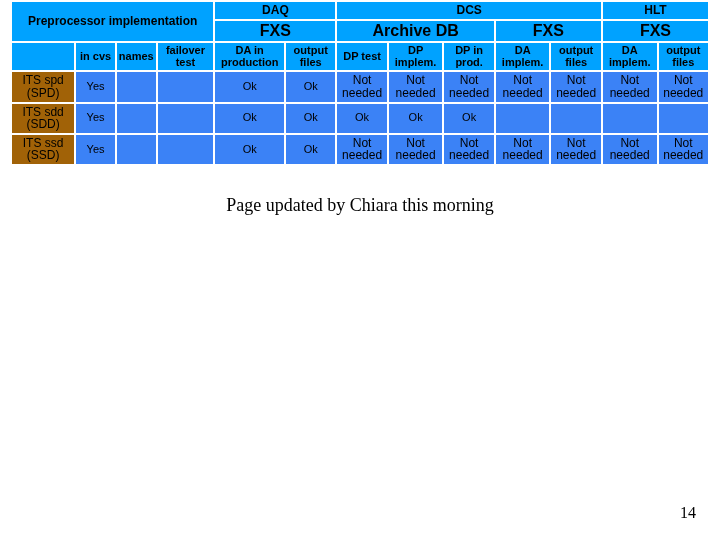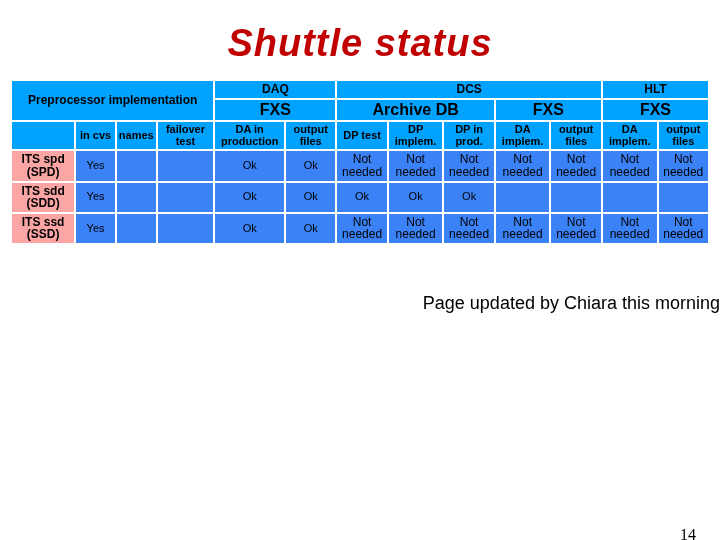--- a/index.html
+++ b/index.html
@@ -3,32 +3,31 @@
 <meta charset="utf-8">
 <style>
   html,body{margin:0;padding:0;width:720px;height:540px;background:#fff;font-family:Arial,Helvetica,sans-serif;color:#000}
   .slide{position:relative;width:720px;height:540px}
   .title{text-align:center;font-size:38px;font-weight:700;font-style:italic;color:#c00000;margin-top:22px;margin-bottom:14px;letter-spacing:1px}
   .tablewrap{margin:0 10px}
   table{border-collapse:collapse;width:100%;table-layout:fixed}
   td{border:2px solid #fff;text-align:center;vertical-align:middle;font-size:11px;padding:2px 1px;line-height:1.05}
   .blue{background:#00a2ff;font-weight:700}
   .green{background:#3b82f6}
-  .rowlabel{background:#fca5a5;font-weight:700;font-size:12px}
+  .rowlabel{background:#a16207;font-weight:400;font-size:12px}
   .h1{font-size:12px}
   .h2{font-size:16px}
   .small{font-size:12px}
-  .caption{text-align:right;font-family:Liberation Sans, sans-serif;font-size:18px;margin-top:48px}
+  .caption{text-align:center;font-family:Liberation Serif, serif;font-size:18px;margin-top:29px}
   .pagenum{position:absolute;right:24px;bottom:18px;font-size:16px;font-family:"Times New Roman",serif}
 </style>
 </head>
 <body>
 
 <div class="slide">
-  <div class="title">Shuttle status</div>
 
   <div class="tablewrap">
     <table>
       <colgroup>
         <col style="width:60px">
           <col style="width:38px">
           <col style="width:38px">
           <col style="width:54px">
         <col style="width:66px">
           <col style="width:48px">

